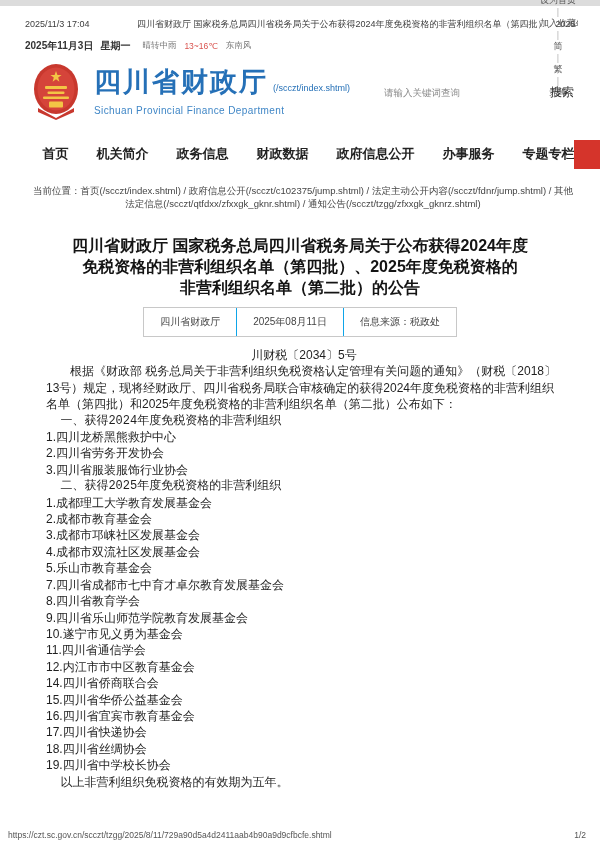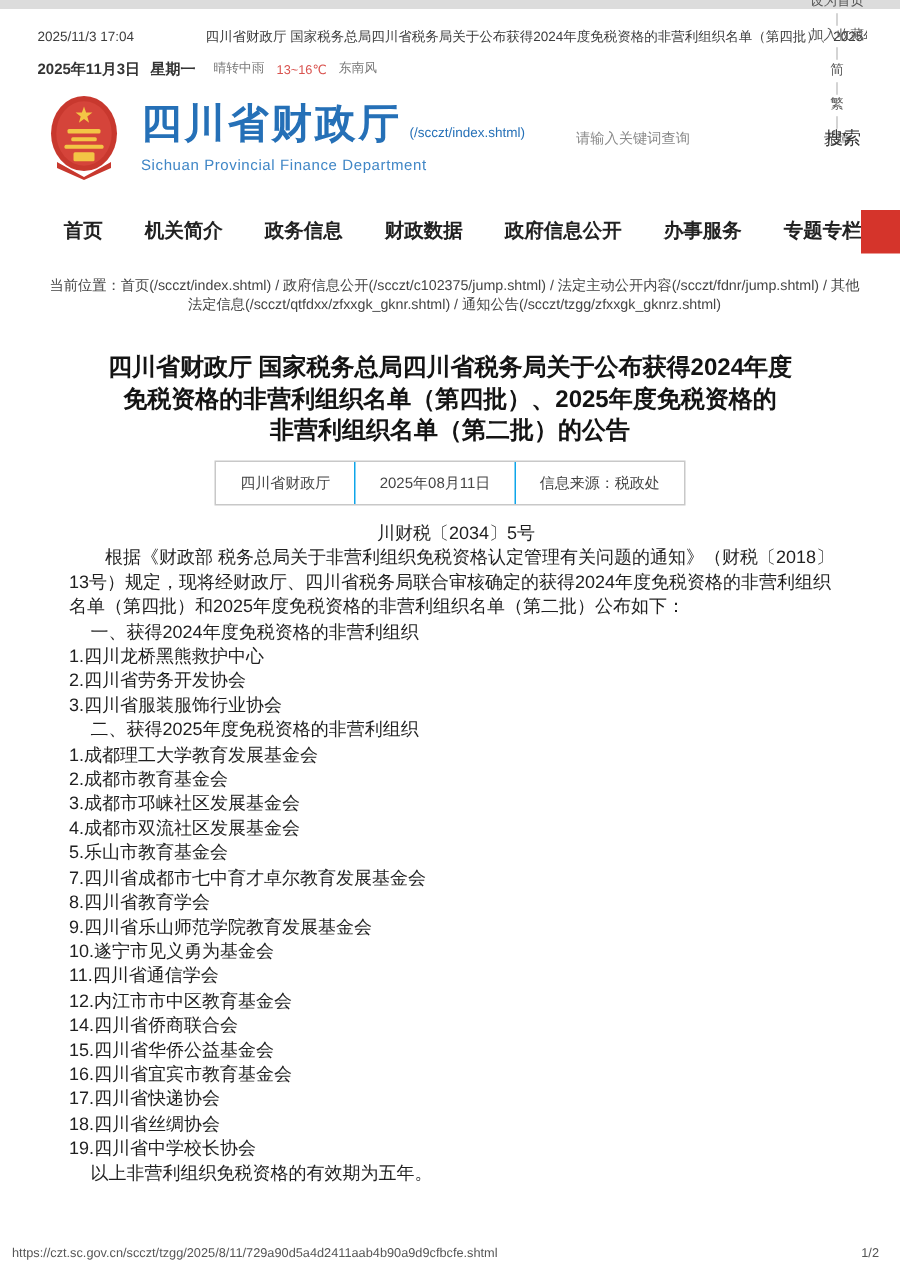--- a/index.html
+++ b/index.html
@@ -44,21 +44,21 @@
   .article-title { position:absolute; top:235px; left:50px; right:50px; text-align:center; font-size:16px; font-weight:bold; color:#141414; line-height:21px; white-space:pre-line; }
 
   .meta-row { position:absolute; top:307px; left:0; right:0; display:flex; justify-content:center; }
   .meta-box { display:flex; border:1px solid #c8c8c8; }
   .meta-cell { padding:7px 16px; font-size:10px; color:#444; border-left:1px solid #0ea5e9; white-space:nowrap; }
   .meta-cell:first-child { border-left:none; }
 
   .article-body { position:absolute; top:347px; left:46px; right:38px; font-size:12px; color:#1f1f1f; line-height:16.4px; }
   .doc-number { text-align:center; }
   .para-indent { text-indent:2em; }
-  .sec-title { text-indent:1.2em; }
+  .sec-title { text-indent:1.2em;font-family:Liberation Mono, monospace; }
   .closing { text-indent:1.2em; }
 
   .print-footer { position:absolute; top:830px; left:8px; right:14px; display:flex; align-items:baseline; font-size:8.5px; color:#555; }
   .pf-url { flex:1; }
   .pf-page { flex:none; }
 </style>
 </head>
 <body>
 
 <div class="page">

